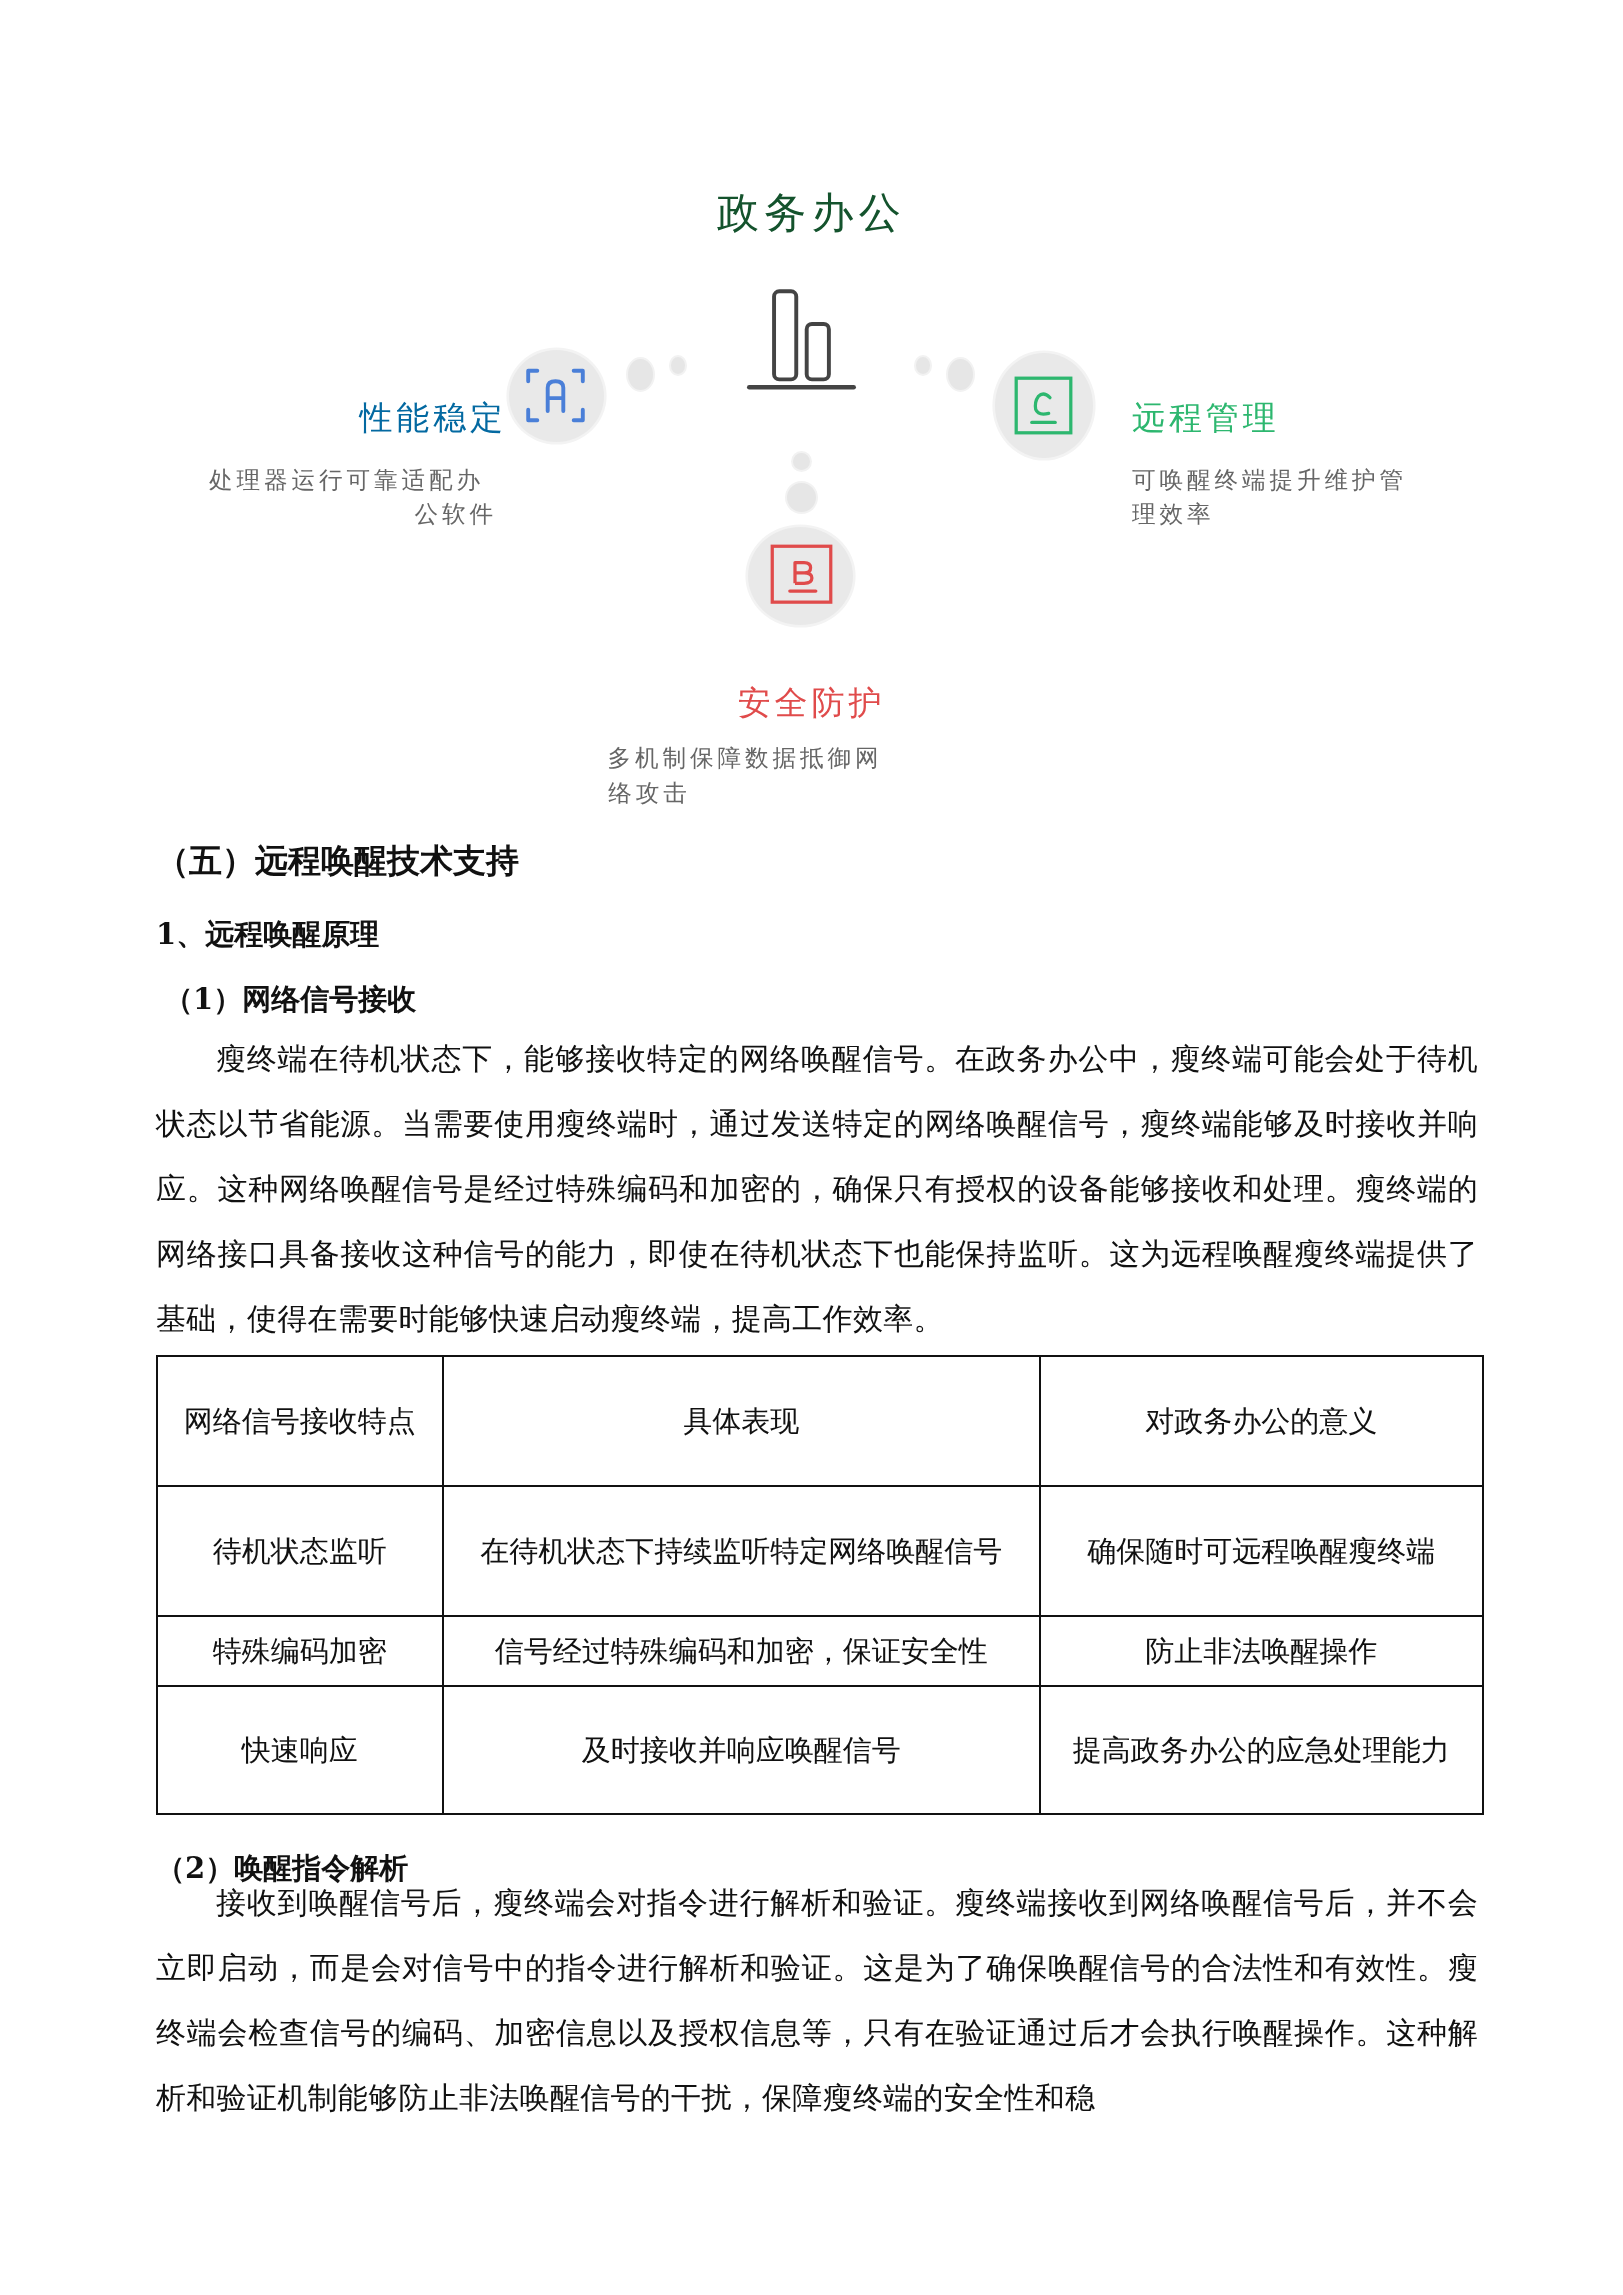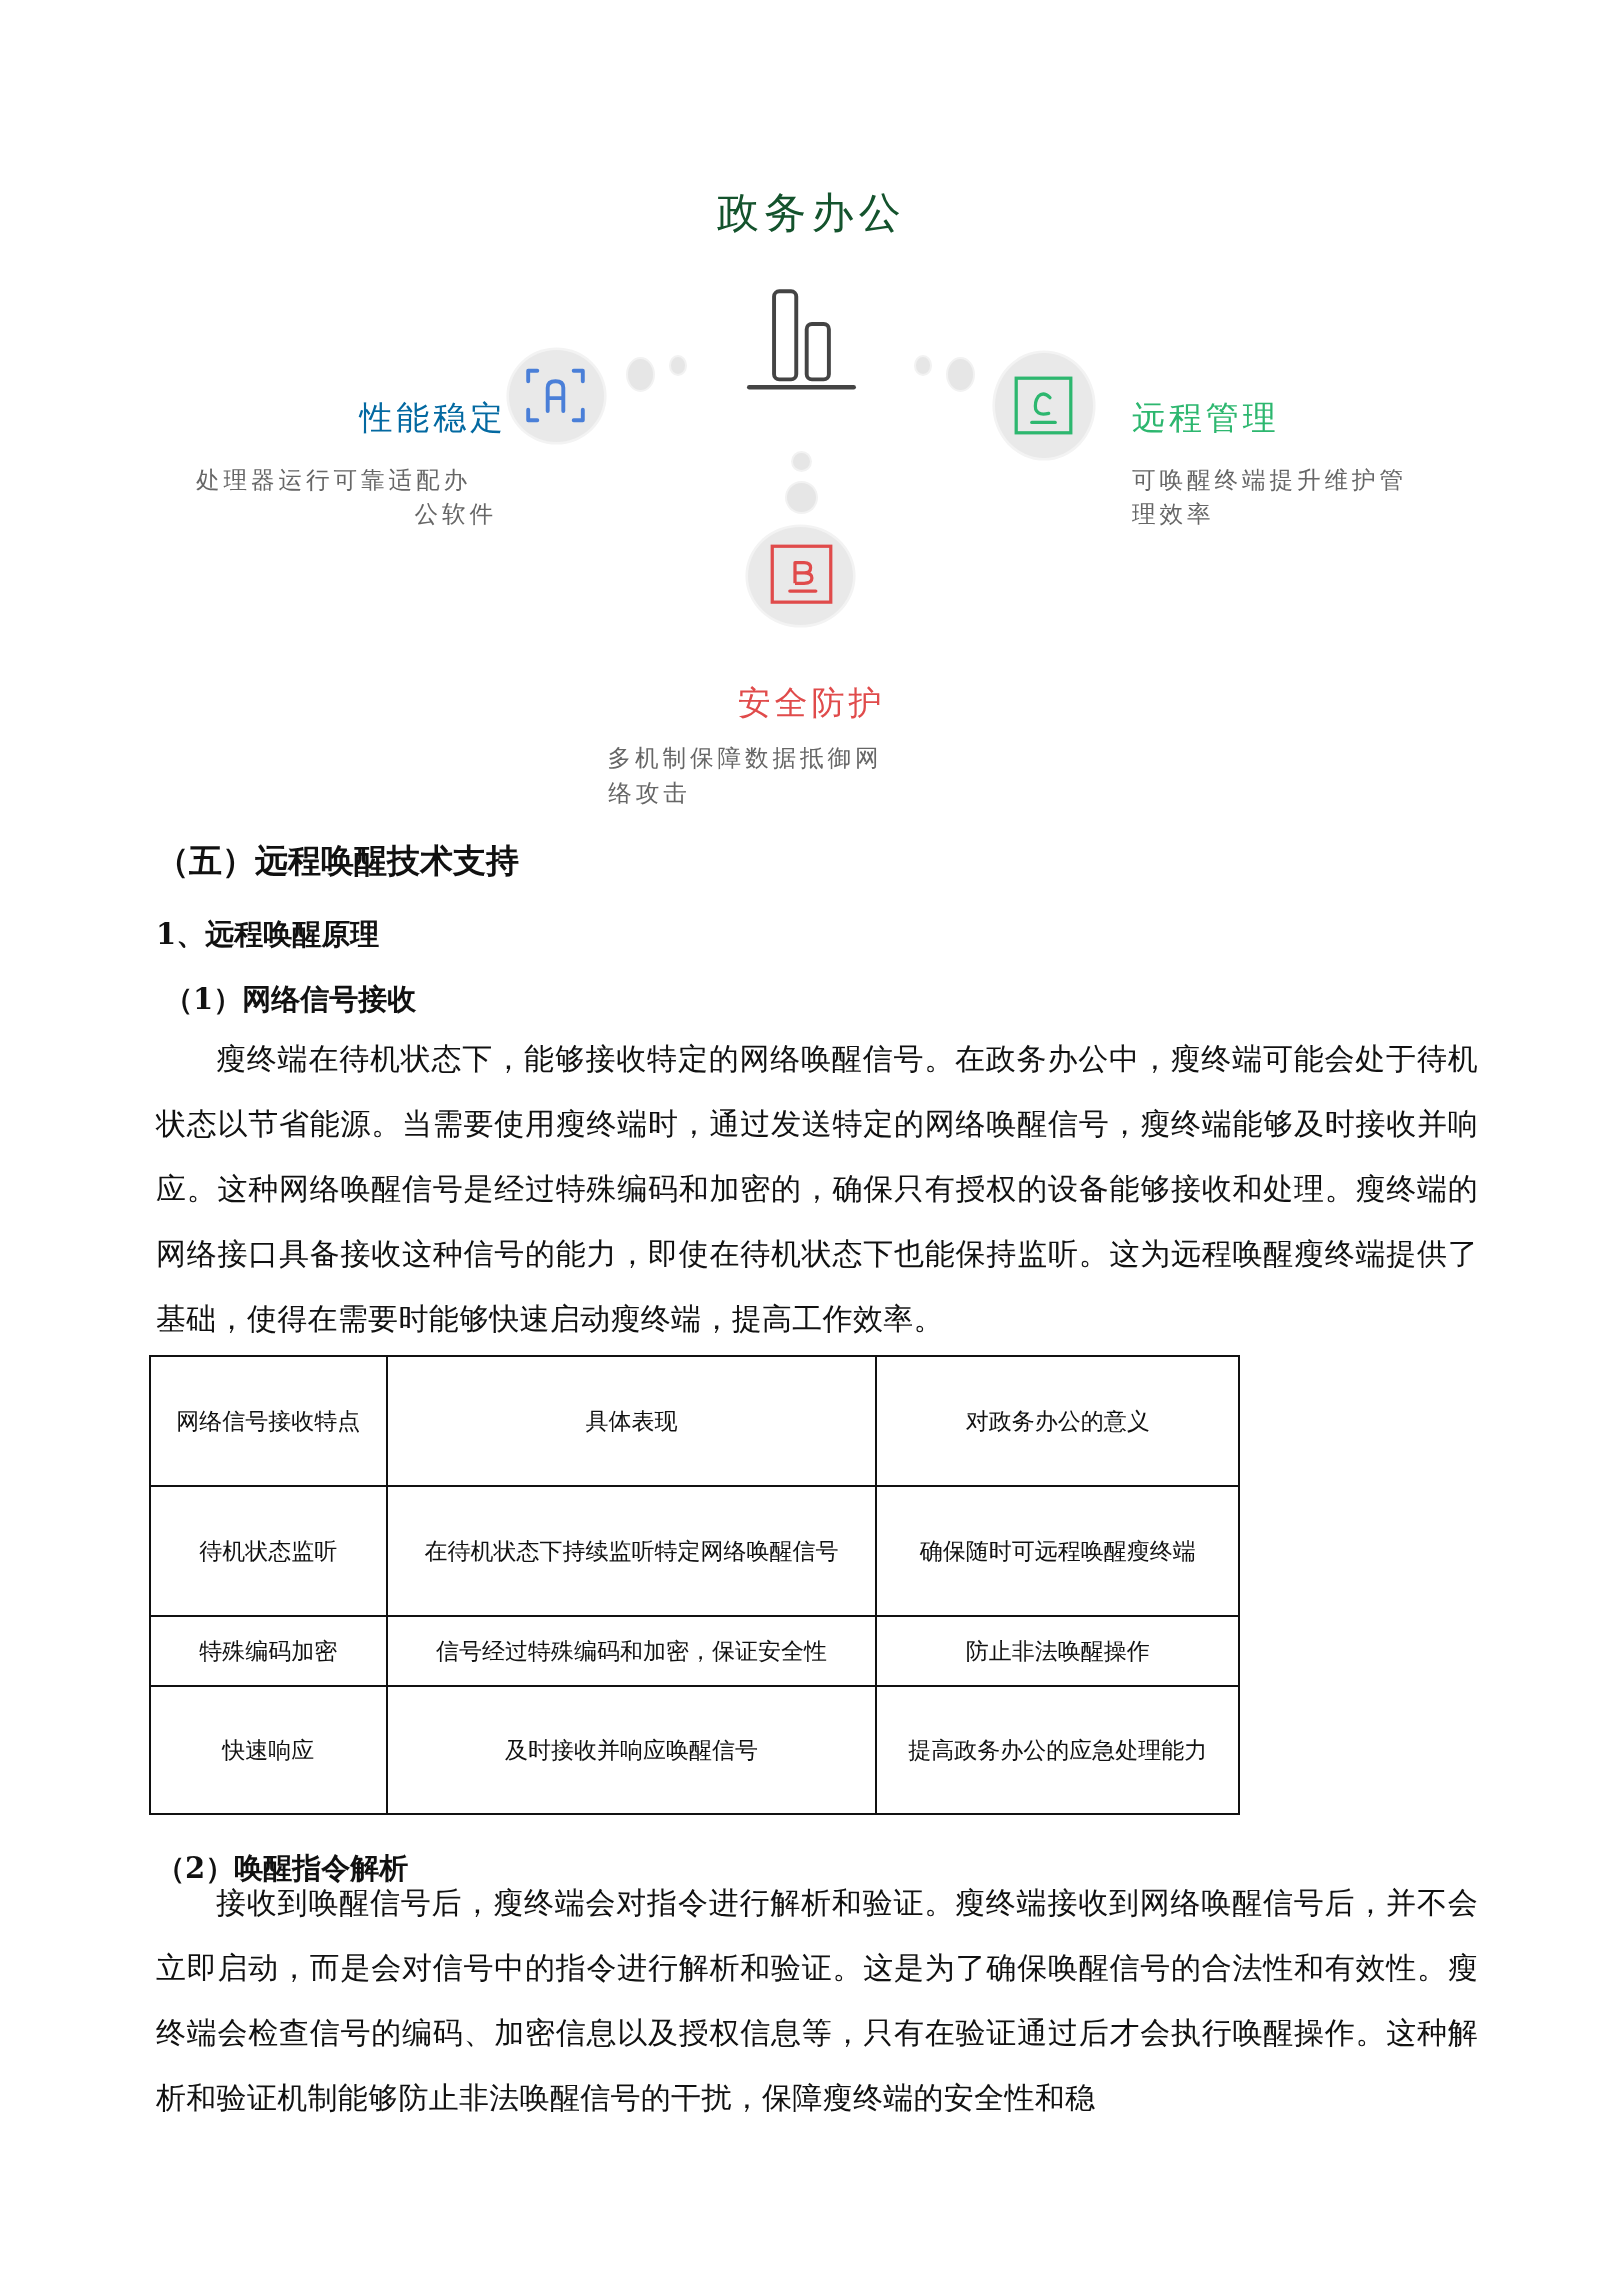--- a/index.html
+++ b/index.html
@@ -17,22 +17,22 @@
   .feat-desc { font-size: 23.6px; color: #666; letter-spacing: 3.9px; line-height: 34px;
                font-family: "DejaVu Sans", sans-serif; }
   .icon-box { position: absolute; }
 
   
   .h-main { left: 156px; top: 839px; font-size: 33px; font-weight: bold; }
   .h-sub { font-size: 29px; font-weight: bold; }
   .para { left: 156px; width: 1322px; font-size: 30px; line-height: 65px;
           text-align: justify; text-indent: 60px; letter-spacing: 0.3px; }
 
-  table.doc { position: absolute; left: 149px; top: 1355px; width: 1091px;
-    border-collapse: collapse; font-size: 23px; }
+  table.doc { position: absolute; left: 156px; top: 1355px; width: 1328px;
+    border-collapse: collapse; font-size: 29px; }
   table.doc td { border: 2px solid #111; text-align: center; vertical-align: middle;
     padding: 3.9px 9.2px; line-height: 60px; }
 </style>
 </head>
 <body>
 
 <div class="abs info-title">政务办公</div>
 
 <svg class="abs bar-icon" viewBox="0 0 190 170">
   <rect x="43" y="5" width="34" height="135" rx="8" fill="none" stroke="#444" stroke-width="6"></rect>
@@ -47,21 +47,21 @@
 <div class="abs dot" style="left:793px;top:453px;width:17px;height:17px;"></div>
 <div class="abs dot" style="left:787px;top:483px;width:29px;height:29px;"></div>
 
 <div class="abs bubble" style="left:509px;top:350px;width:95px;height:92px;">
   <svg class="icon-box" viewBox="0 0 100 100" style="left:14.4px;top:13px;width:65px;height:65px;">
     <path d="M8 28 V12 H22 M78 12 H92 V28 M8 72 V88 H22 M78 88 H92 V72" fill="none" stroke="#4a7fd8" stroke-width="6" stroke-linecap="round" stroke-linejoin="round"></path>
     <path d="M38 74 V38 Q38 28 50 28 Q62 28 62 38 V74 M38 54 H62" fill="none" stroke="#4a7fd8" stroke-width="6" stroke-linecap="round"></path>
   </svg>
 </div>
 <div class="abs feat-title" style="left:353px;top:396px;width:154px;text-align:right;color:#0369a1;">性能稳定</div>
-<div class="abs feat-desc" style="left:196px;top:463px;width:301px;text-align:left;">处理器运行可靠适配办</div>
+<div class="abs feat-desc" style="left:196px;top:463px;width:301px;text-align:center;">处理器运行可靠适配办</div>
 <div class="abs feat-desc" style="left:196px;top:497px;width:301px;text-align:right;">公软件</div>
 
 <div class="abs bubble" style="left:995px;top:353px;width:98px;height:105px;">
   <svg class="icon-box" viewBox="0 0 100 100" style="left:16.4px;top:19.6px;width:65px;height:65px;">
     <rect x="8" y="8" width="84" height="84" fill="none" stroke="#2db76f" stroke-width="5"></rect>
     <path d="M60 38 Q50 28 42 36 Q36 44 38 56 Q42 66 58 62" fill="none" stroke="#2db76f" stroke-width="5" stroke-linecap="round"></path>
     <line x1="32" y1="76" x2="68" y2="76" stroke="#2db76f" stroke-width="5" stroke-linecap="round"></line>
   </svg>
 </div>
 <div class="abs feat-title" style="left:1132px;top:396px;color:#2db76f;">远程管理</div>

